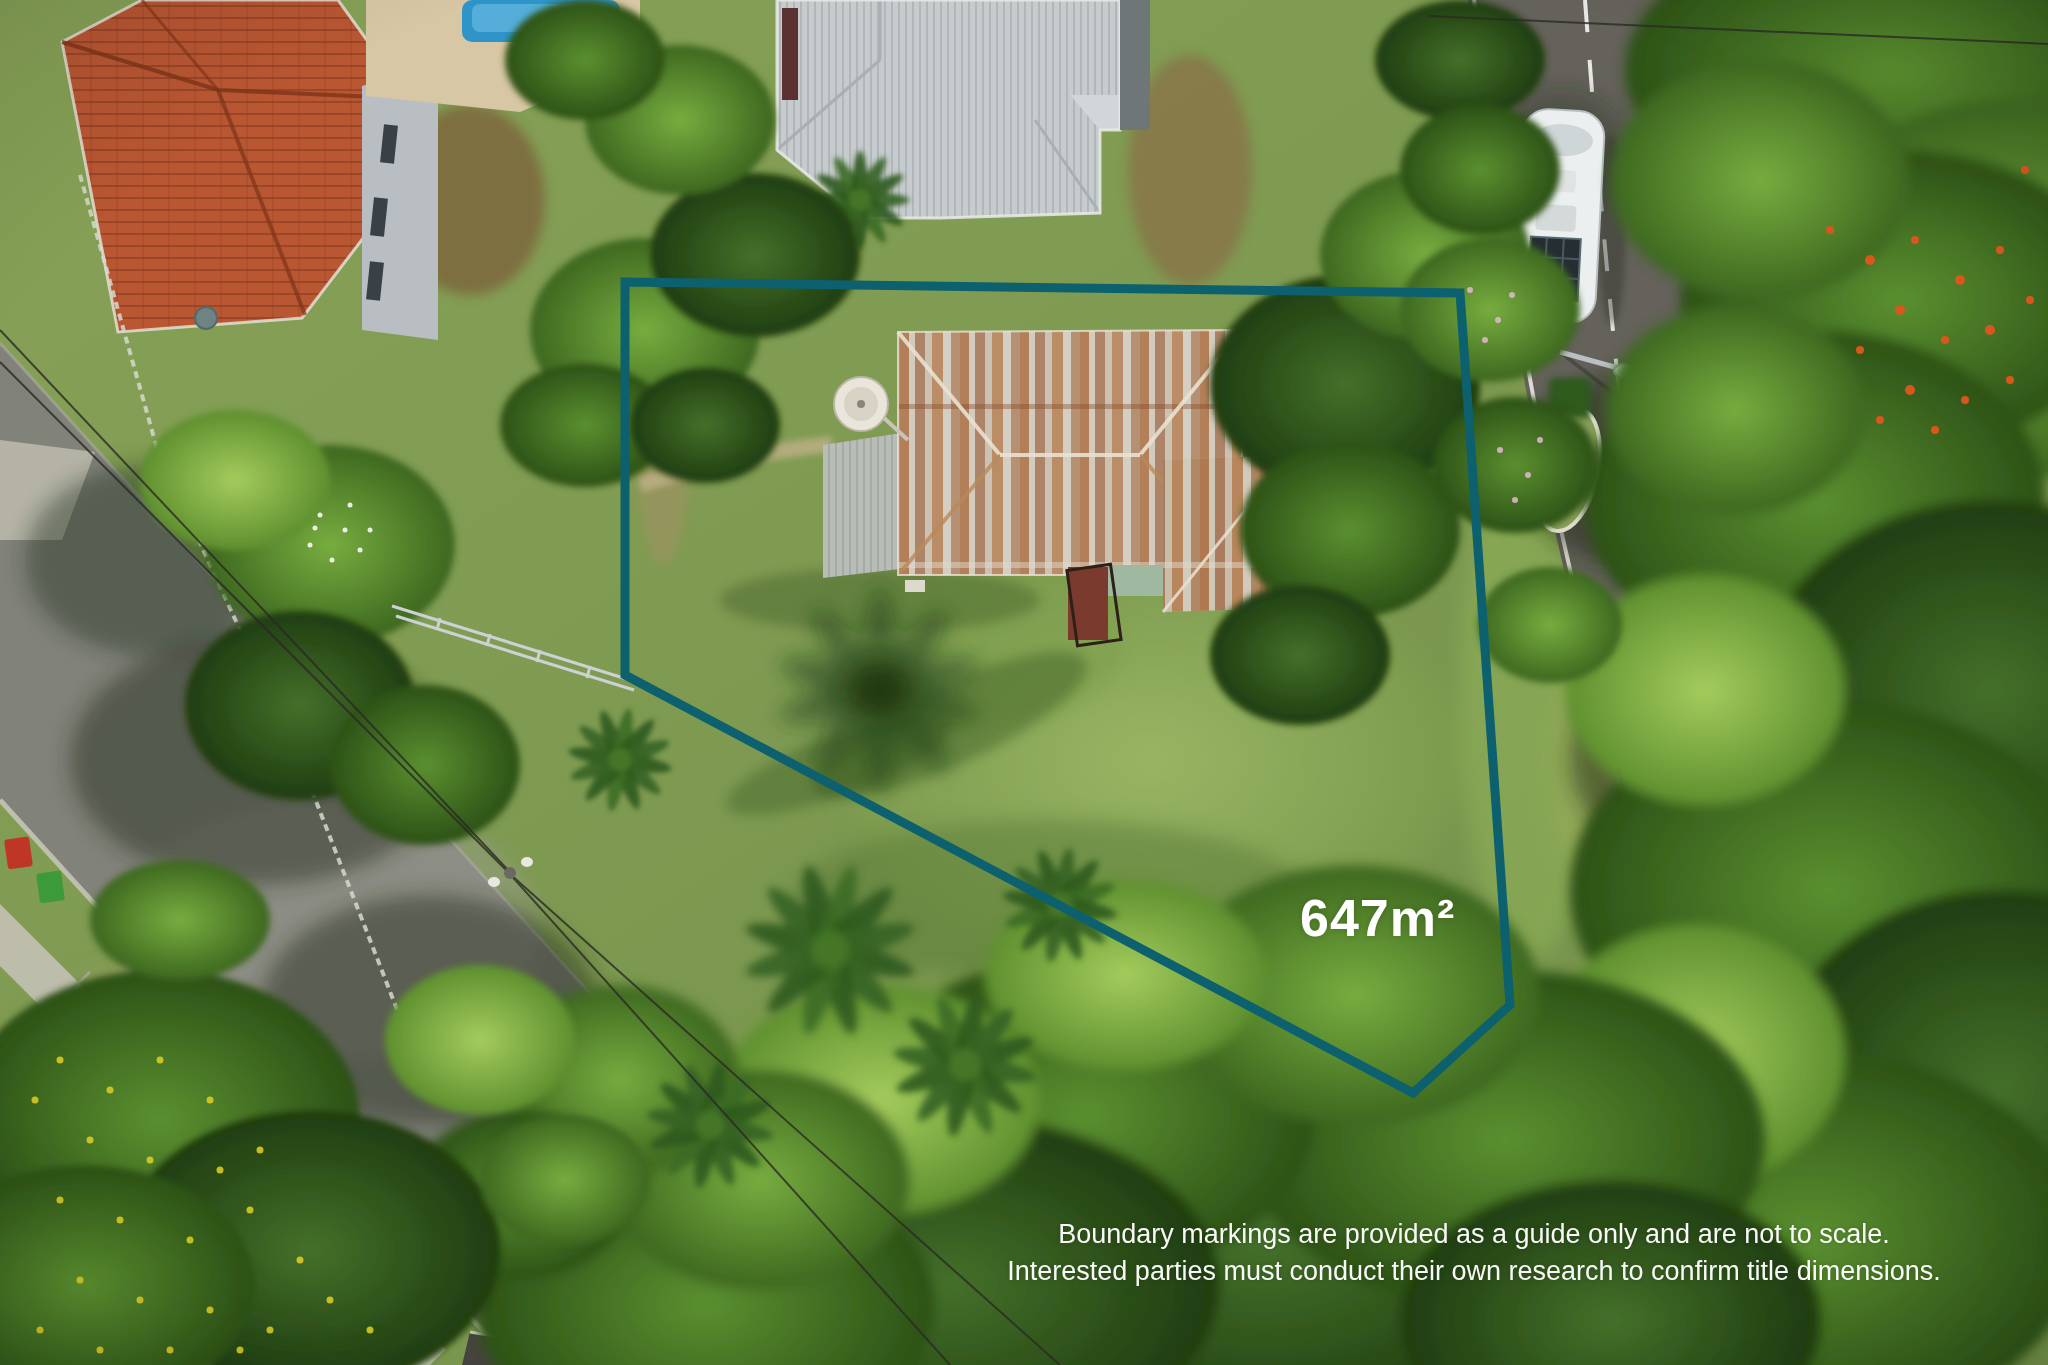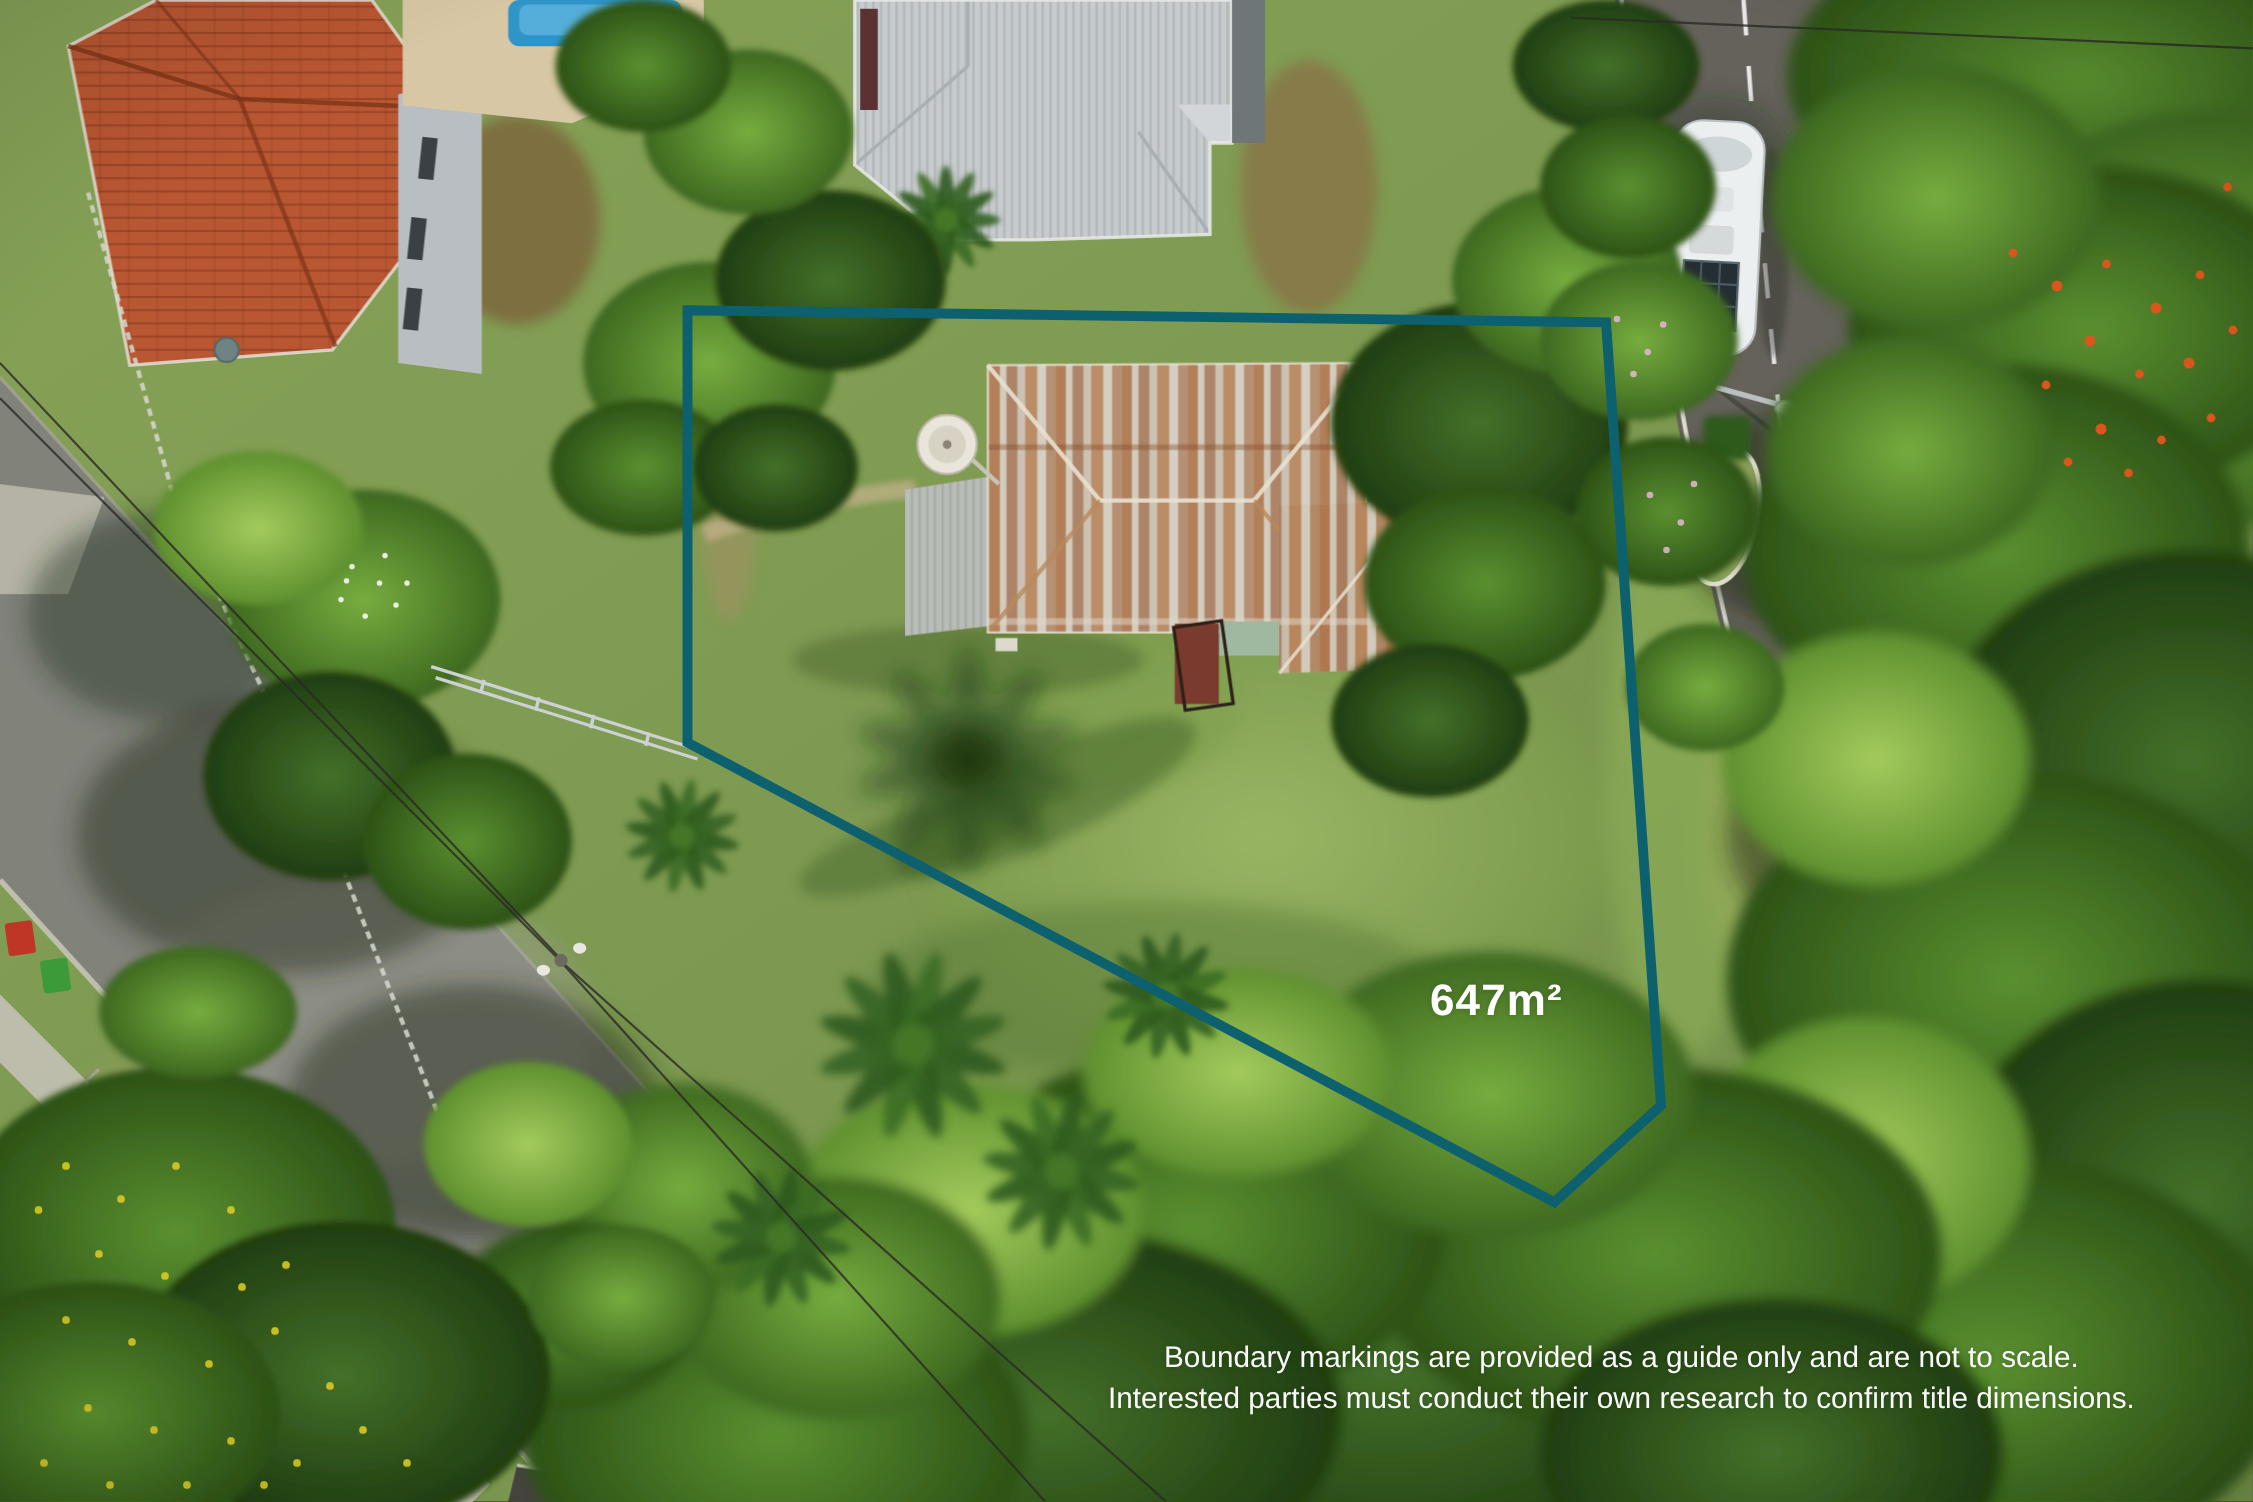--- a/index.html
+++ b/index.html
@@ -5,21 +5,21 @@
   html,body{margin:0;padding:0;background:#222;}
   .stage{
     position:relative;width:2048px;height:1365px;overflow:hidden;
     background:#7e9b4f;
     font-family:"Liberation Sans", sans-serif;
   }
   .stage svg{position:absolute;inset:0;display:block;}
   .overlay{position:absolute;color:#ffffff;}
   .area-label{
     left:1300px;top:888px;
-    font-size:40px;font-weight:700;letter-spacing:1px;
+    font-size:52px;font-weight:700;letter-spacing:1px;
     text-shadow:0 0 6px rgba(0,0,0,0.18);
     white-space:nowrap;
   }
   .disclaimer{
     left:874px;top:1216px;width:1200px;
     text-align:center;font-size:27px;line-height:37px;font-weight:400;
     color:rgba(255,255,255,0.97);
     text-shadow:0 0 5px rgba(0,0,0,0.22);
   }
 </style>

